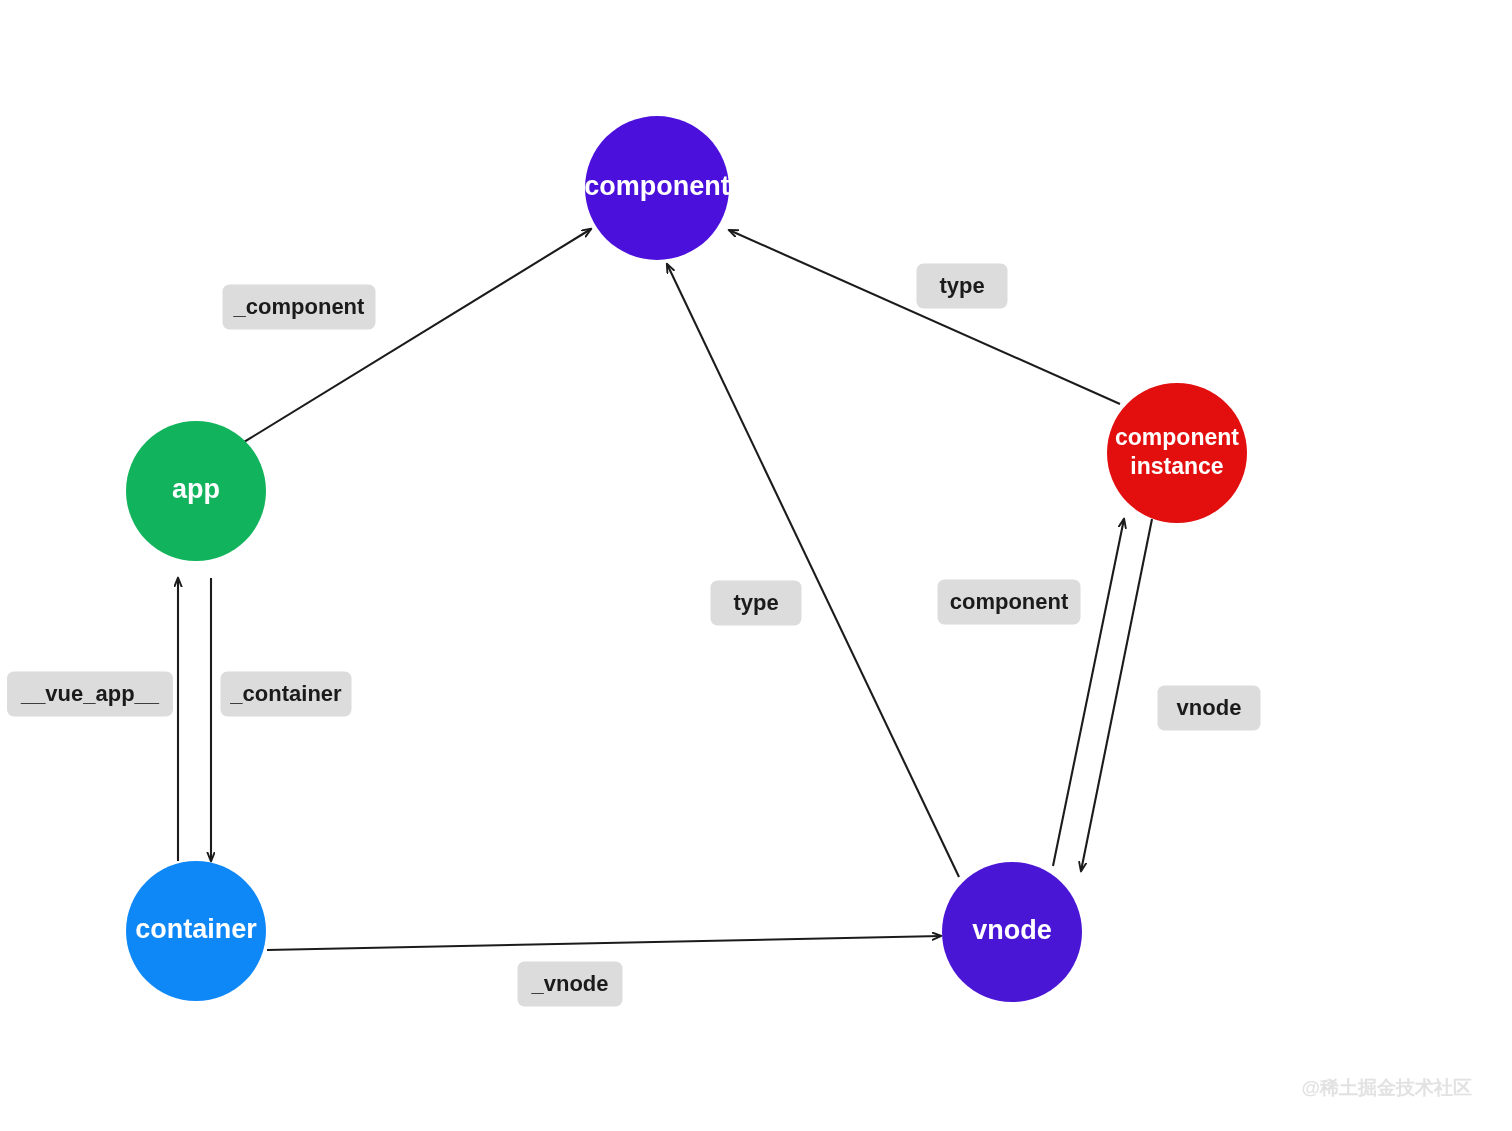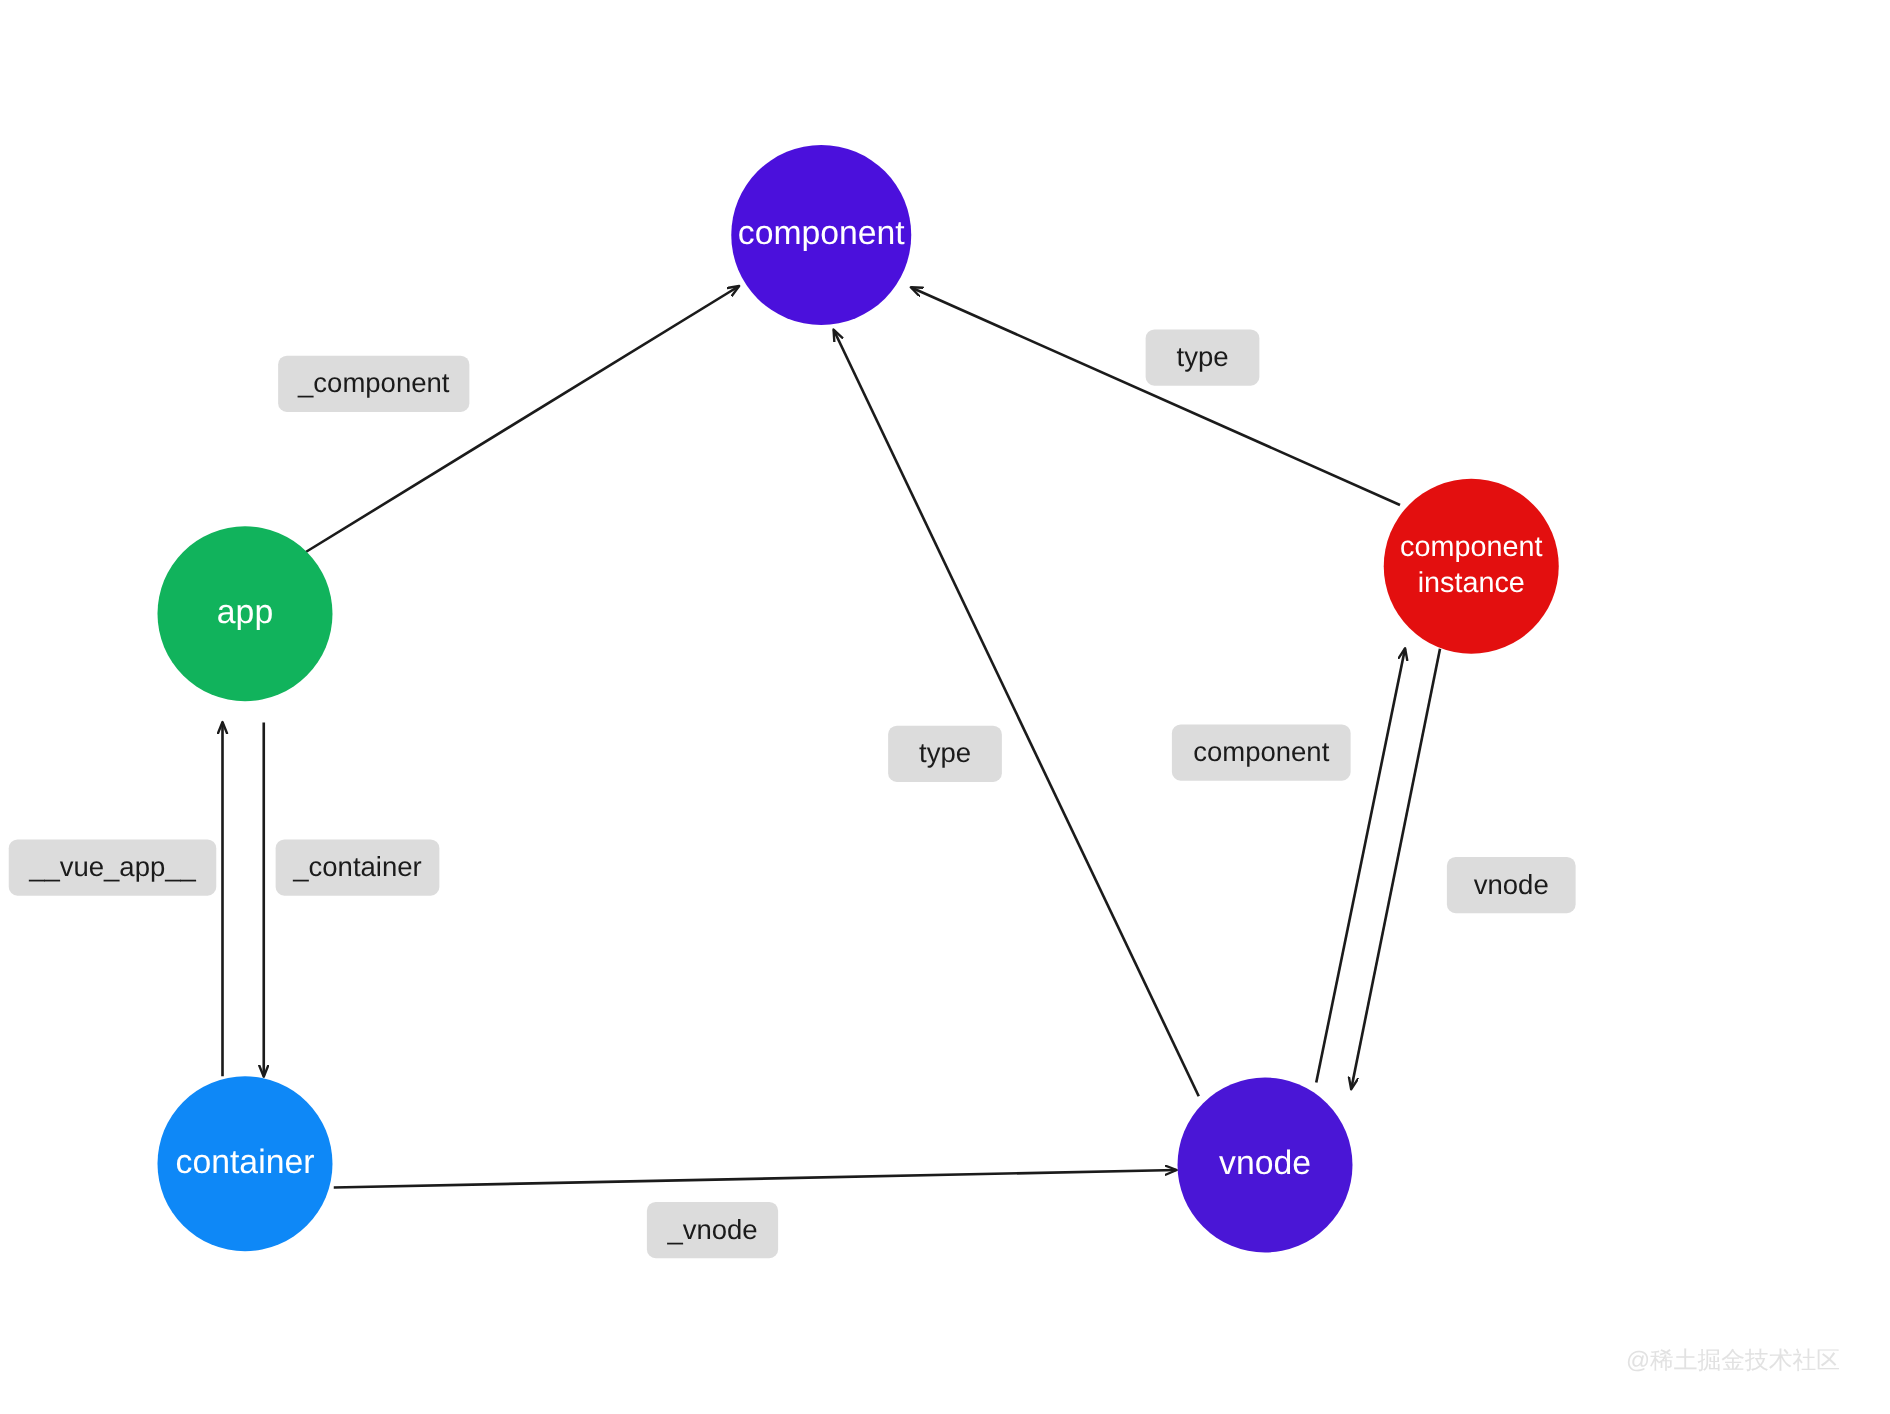--- a/index.html
+++ b/index.html
@@ -13,20 +13,21 @@
     overflow: hidden;
     font-family: "Liberation Sans", sans-serif;
     position: relative;
   }
   #diagram-root {
     position: absolute;
     left: 0;
     top: 0;
     width: 1512px;
     height: 1131px;
+    font-weight: bold;
   }
   svg.diagram-canvas {
     display: block;
     width: 1512px;
     height: 1131px;
   }
   .node-label {
     fill: #ffffff;
     font-family: "Liberation Sans", sans-serif;
     font-size: 27px;

